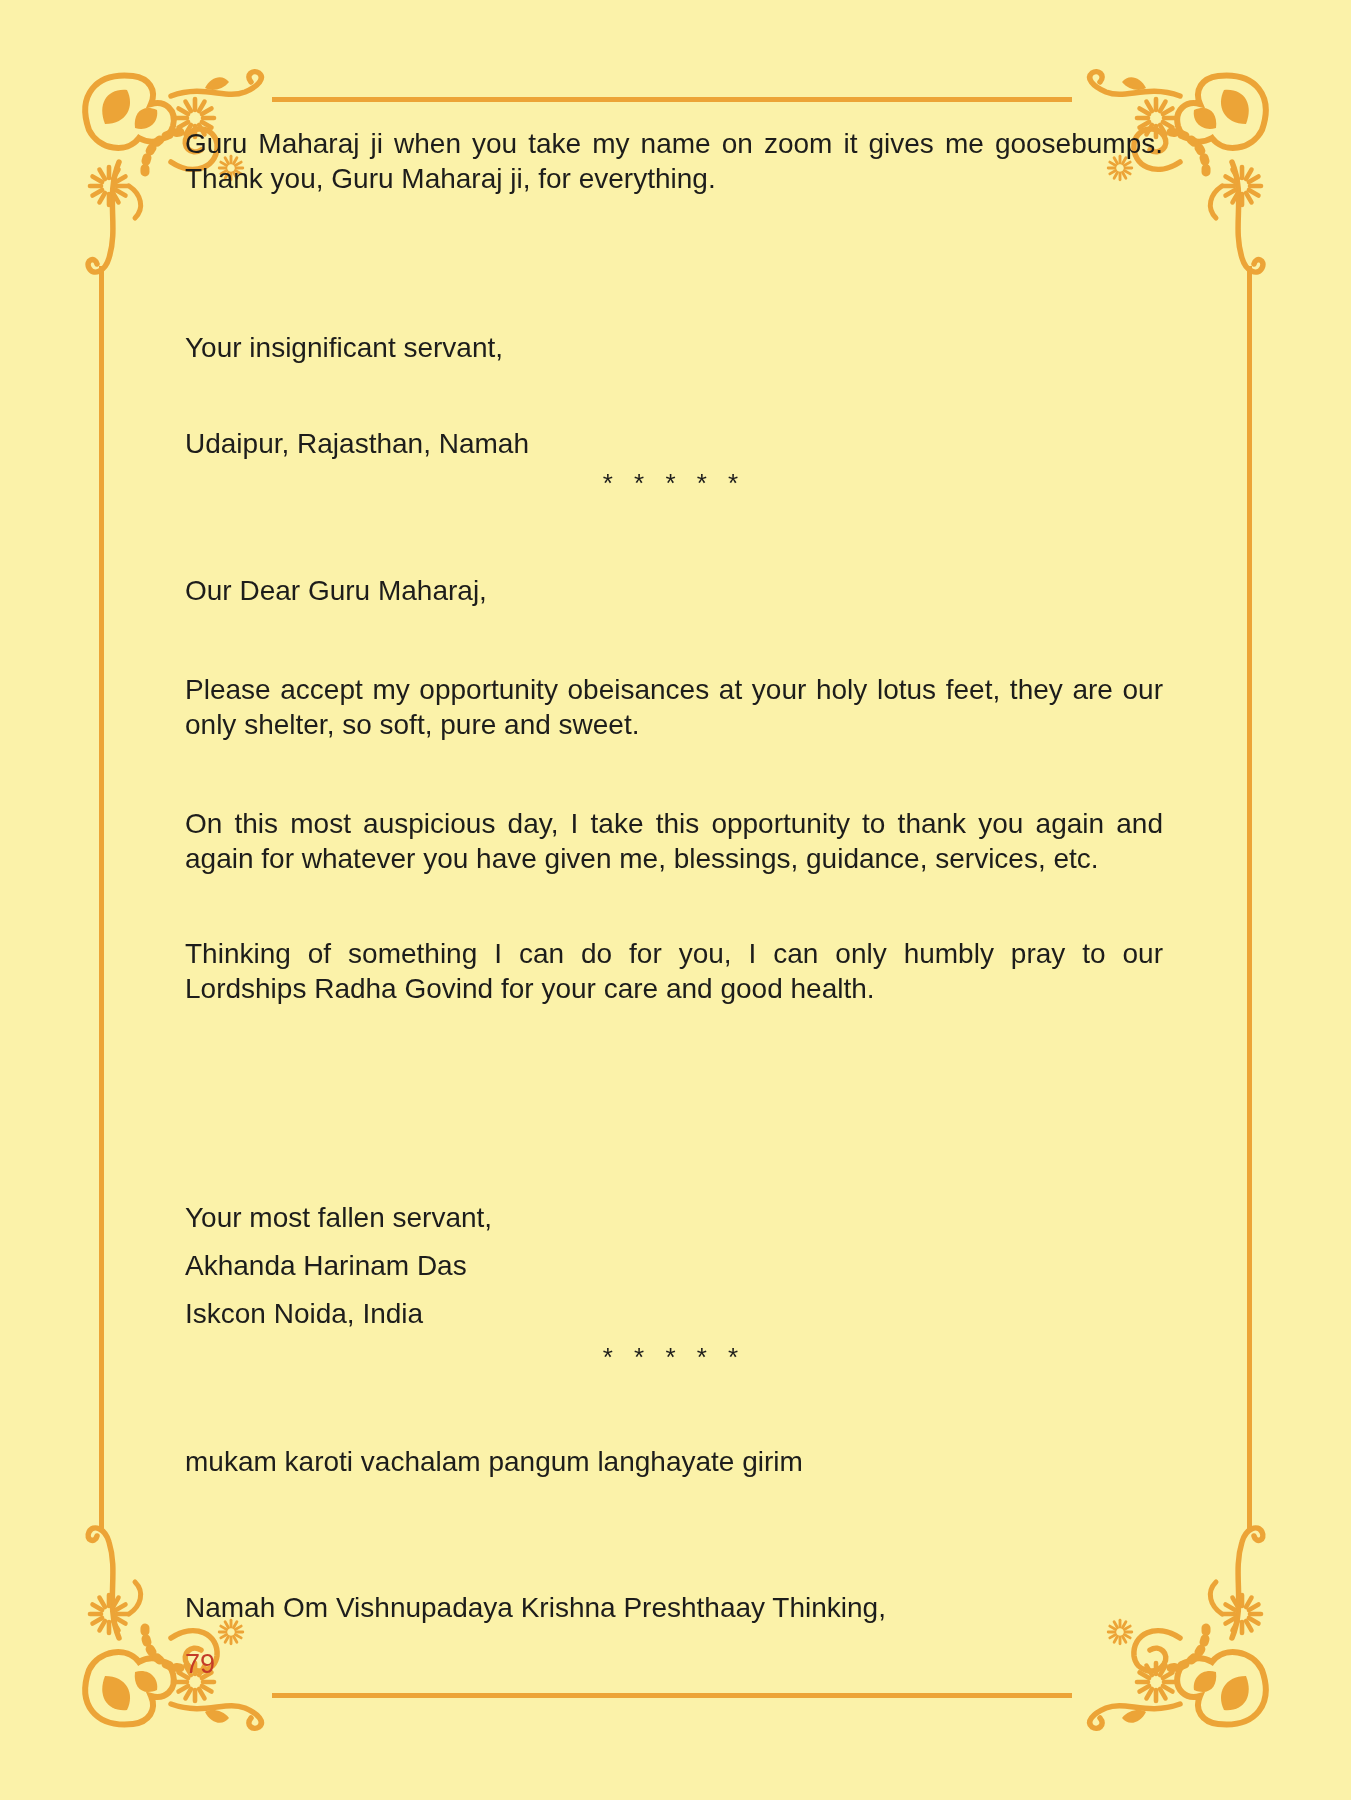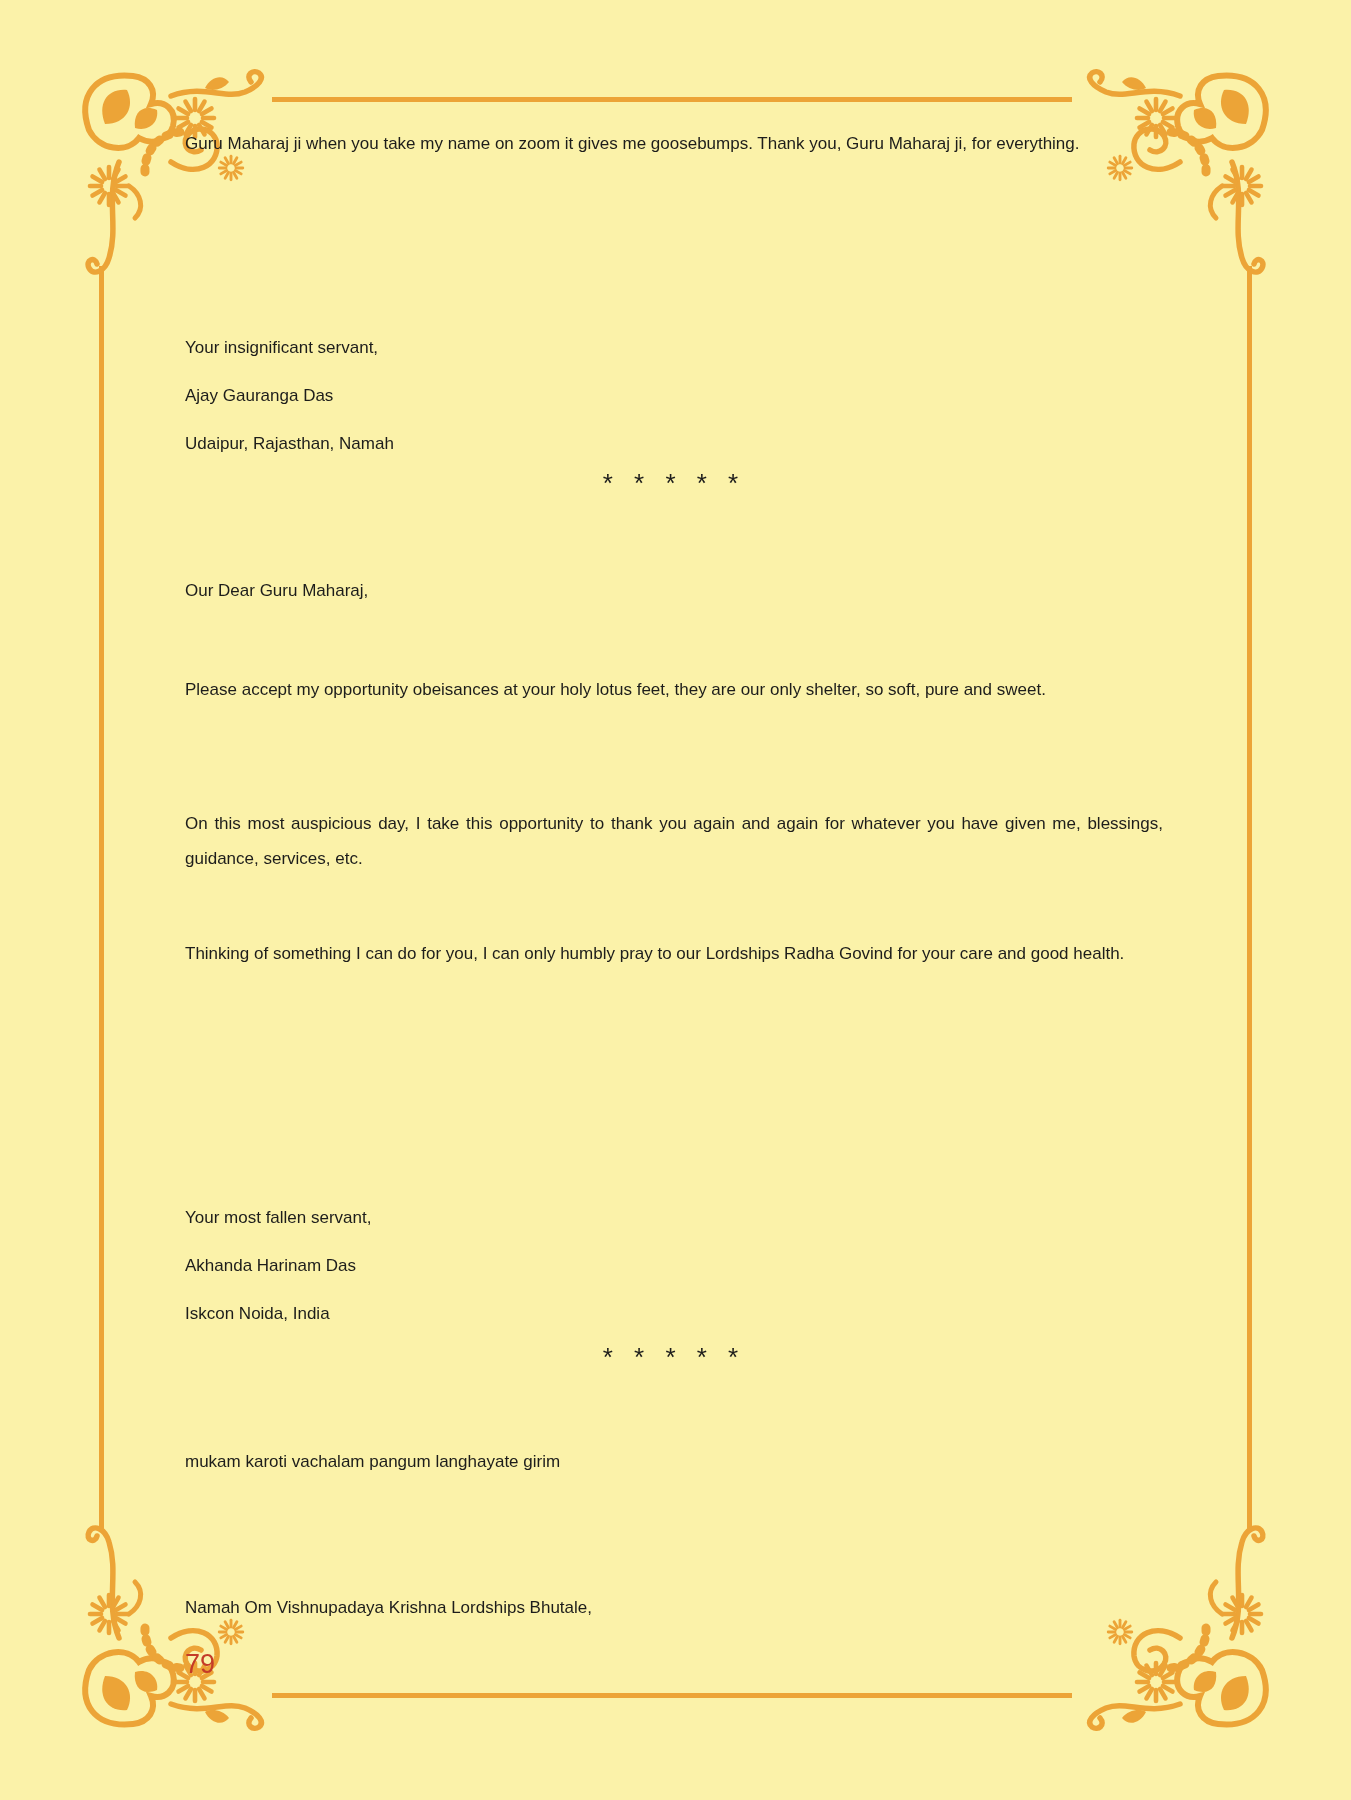--- a/index.html
+++ b/index.html
@@ -31,21 +31,21 @@
   .corner-tl { left: 75px;   top: 66px; }
   .corner-tr { left: 1066px; top: 66px;   transform: scaleX(-1); }
   .corner-bl { left: 75px;   top: 1494px; transform: scaleY(-1); }
   .corner-br { left: 1066px; top: 1494px; transform: scale(-1,-1); }
   
   .tblock {
     position: absolute;
     left: 185px;
     width: 978px;
     color: #1d1d1b;
-    font-size: 17px;
+    font-size: 28px;
     line-height: 35px;
   }
   .para { text-align: justify; }
   .stars {
     text-align: center;
     font-size: 26px;
     letter-spacing: 7px;
   }
   .page-number {
     text-align: left;
@@ -287,34 +287,33 @@
         <use href="#pt" transform="rotate(240)"></use>
         <use href="#pt" transform="rotate(270)"></use>
         <use href="#pt" transform="rotate(300)"></use>
         <use href="#pt" transform="rotate(330)"></use>
       </g>
   </svg>
 
   <div class="tblock para" style="top:126px">Guru Maharaj ji when you take my name on zoom it gives me goosebumps. Thank you, Guru Maharaj ji, for everything.</div>
 
   <div class="tblock" style="top:330px">Your insignificant servant,</div>
-  <div class="tblock" style="top:378px">Ajay Gauranga Das</div>
   <div class="tblock" style="top:426px">Udaipur, Rajasthan, Namah</div>
 
   <div class="tblock stars" style="top:466px">* * * * *</div>
 
   <div class="tblock" style="top:573px">Our Dear Guru Maharaj,</div>
   <div class="tblock para" style="top:672px">Please accept my opportunity obeisances at your holy lotus feet, they are our only shelter, so soft, pure and sweet.</div>
   <div class="tblock para" style="top:806px">On this most auspicious day, I take this opportunity to thank you again and again for whatever you have given me, blessings, guidance, services, etc.</div>
   <div class="tblock para" style="top:936px">Thinking of something I can do for you, I can only humbly pray to our Lordships Radha Govind for your care and good health.</div>
 
   <div class="tblock" style="top:1200px">Your most fallen servant,</div>
   <div class="tblock" style="top:1296px">Iskcon Noida, India</div>
   <div class="tblock" style="top:1248px">Akhanda Harinam Das</div>
 
   <div class="tblock stars" style="top:1340px">* * * * *</div>
 
   <div class="tblock" style="top:1444px">mukam karoti vachalam pangum langhayate girim</div>
-  <div class="tblock" style="top:1590px">Namah Om Vishnupadaya Krishna Lordships Bhutale,</div>
+  <div class="tblock" style="top:1590px">Namah Om Vishnupadaya Krishna Preshthaay Thinking,</div>
 
   <div class="tblock page-number" style="top:1647px">79</div>
 
 </div>
 
 </body></html>

